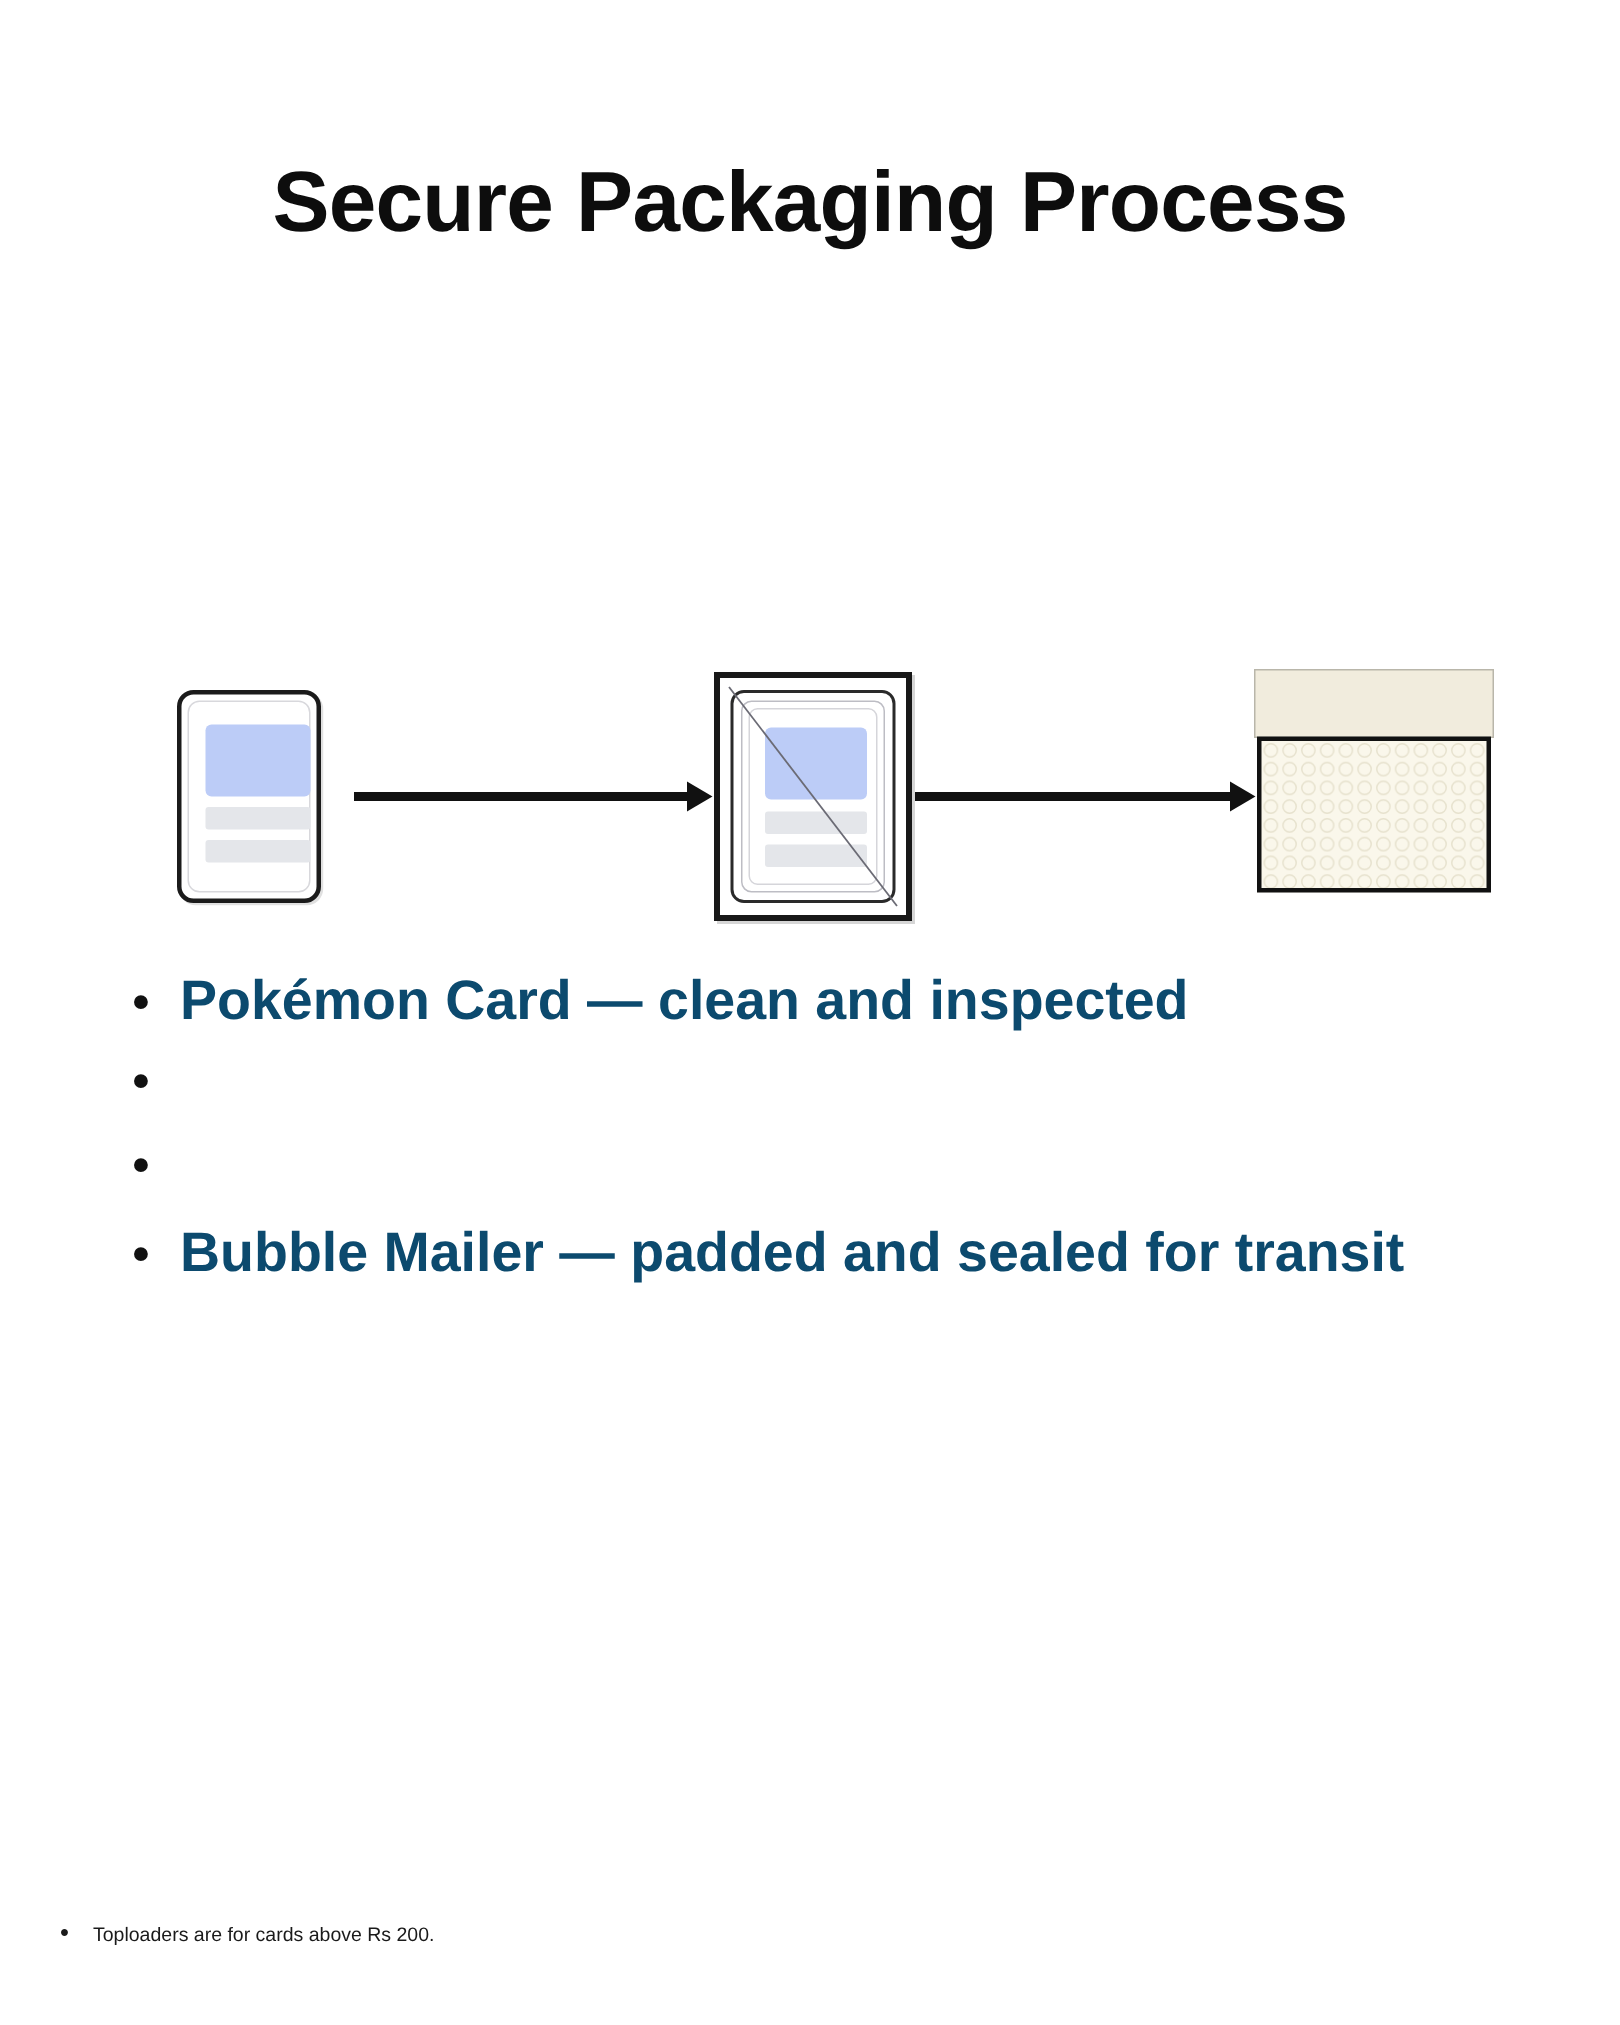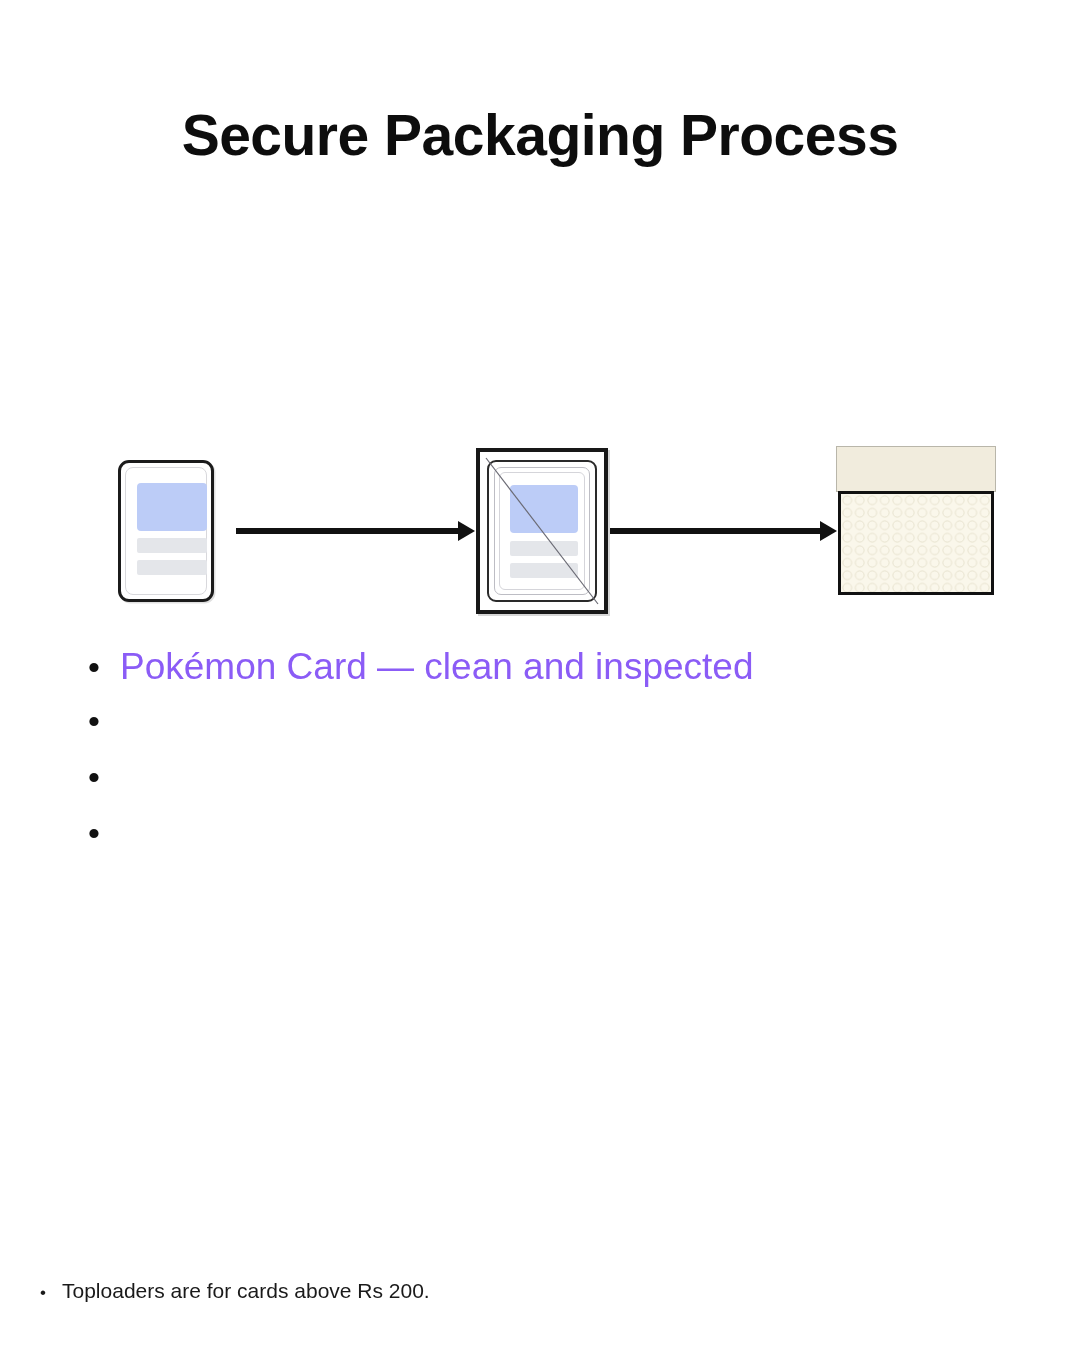--- a/index.html
+++ b/index.html
@@ -246,42 +246,42 @@
     width: 32px;
     flex: 0 0 32px;
     font-size: 34px;
     line-height: 1;
     color: #111111;
     text-align: left;
   }
   .bullet-text {
     font-size: 37px;
     line-height: 1;
-    color: #8b5cf6;
+    color: #0c4a6e;
     white-space: nowrap;
-    font-weight: 400;
+    font-weight: 700;
   }
 
   
   .footnote {
     position: absolute;
     left: 40px;
     top: 1280px;
     display: flex;
     align-items: baseline;
   }
   .footnote-dot {
     width: 22px;
     flex: 0 0 22px;
     font-size: 17px;
     line-height: 1;
     color: #1a1a1a;
   }
   .footnote-text {
-    font-size: 21px;
+    font-size: 13px;
     line-height: 1;
     color: #1a1a1a;
     white-space: nowrap;
   }
 </style>
 </head>
 <body>
 
 <div class="page-title">Secure Packaging Process</div>
 
@@ -346,19 +346,20 @@
     <span class="bullet-text">Pokémon Card — clean and inspected</span>
   </div>
   <div class="bullet-row">
     <span class="bullet-dot">•</span>
   </div>
   <div class="bullet-row">
     <span class="bullet-dot">•</span>
   </div>
   <div class="bullet-row">
     <span class="bullet-dot">•</span>
+    <span class="bullet-text">Bubble Mailer — padded and sealed for transit</span>
   </div>
 </div>
 
 <div class="footnote">
   <span class="footnote-dot">•</span>
   <span class="footnote-text">Toploaders are for cards above Rs 200.</span>
 </div>
 
 </body></html>

